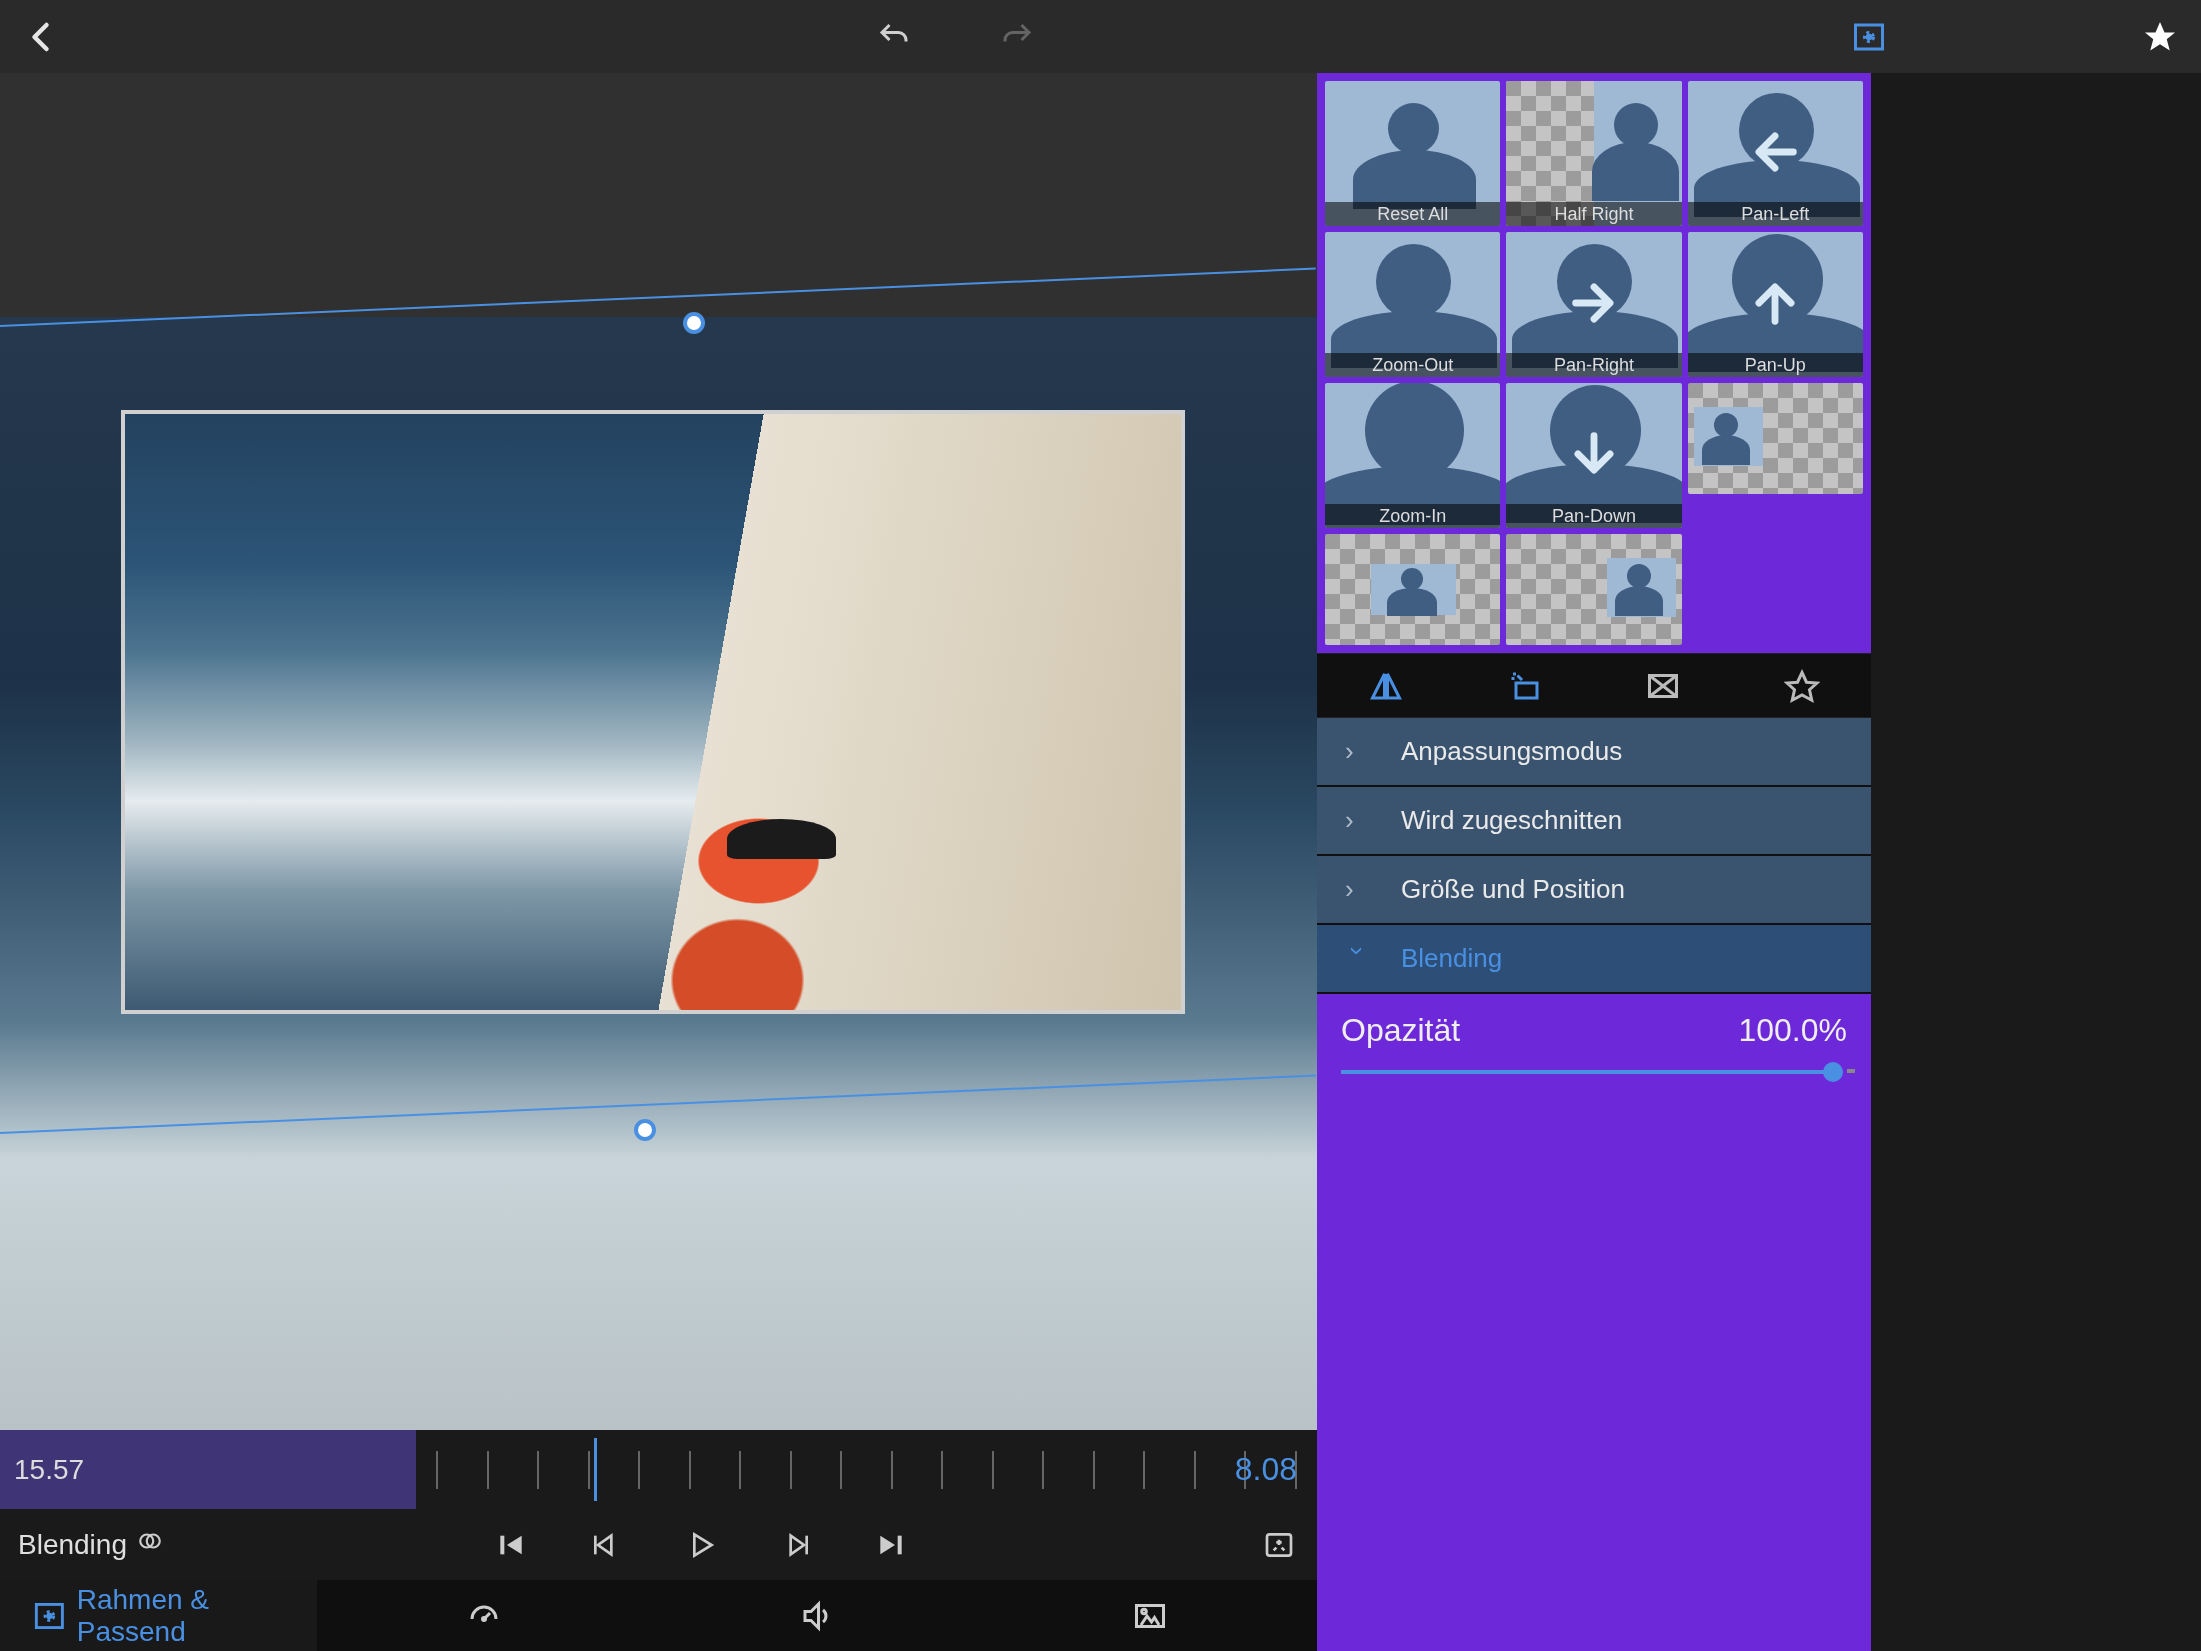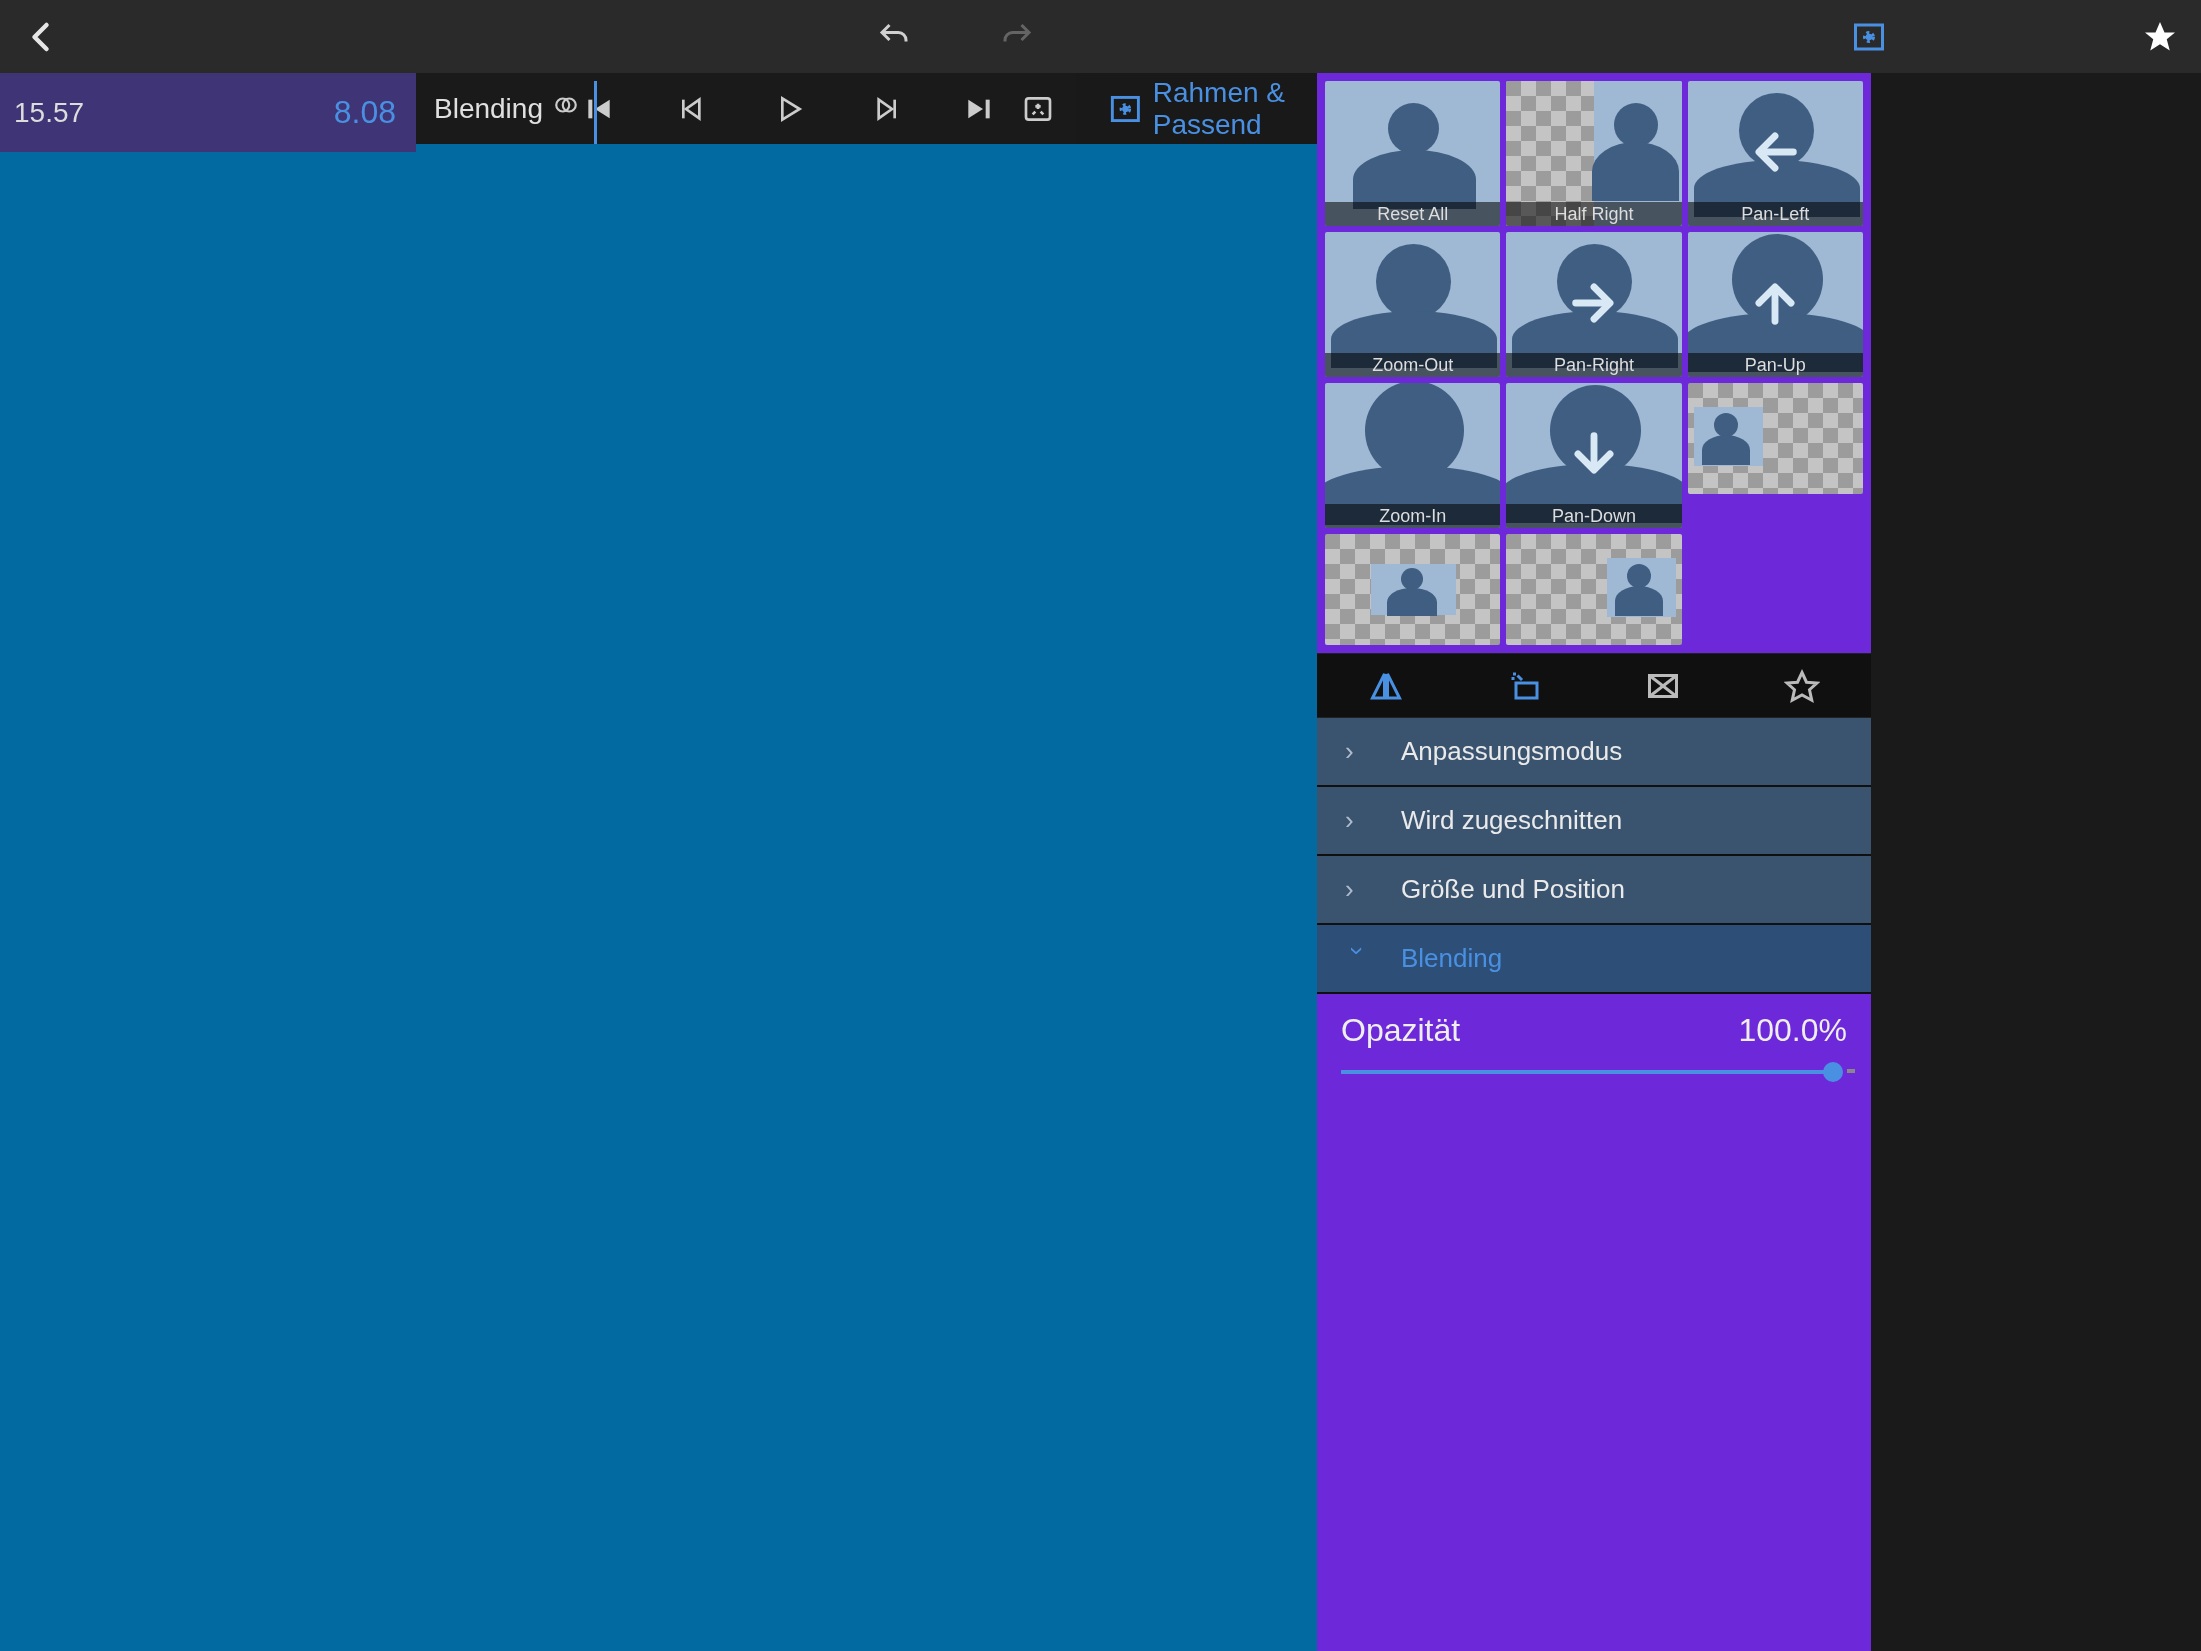--- a/index.html
+++ b/index.html
@@ -12,21 +12,21 @@
 .tb-center { flex:1; display:flex; justify-content:center; gap:79px; }
 .tb-right { display:flex; align-items:center; gap:69px; }
 .tb-icon { width:44px; height:44px; display:flex; align-items:center; justify-content:center; cursor:pointer; }
 .tb-icon svg { width:36px; height:36px; }
 .tb-icon.dim svg { opacity:0.35; }
 
 
 .mainrow { display:flex; flex:1; min-height:0; }
 
 
-.previewcol { width:1317px; display:flex; flex-direction:row; background:#0369a1; }
+.previewcol { width:1317px; display:flex; flex-direction:column; background:#4c1d95; }
 .preview-area { flex:1; position:relative; background:#1f1f1f; overflow:hidden; }
 .preview-bg { position:absolute; inset:0; background:
   linear-gradient(180deg,#303030 0%, #303030 18%, #25384d 18%, #1d3248 45%, #2b4a63 55%, #5a7a90 70%, #c8d4d9 80%, #b8c2c7 100%); }
 .skew-line { position:absolute; left:0; right:0; height:2px; background:#4a90e2; }
 .skew-top { top:252px; transform:rotate(-2.5deg); transform-origin:left; }
 .skew-bot { top:1059px; transform:rotate(-2.5deg); transform-origin:left; }
 .handle { position:absolute; width:22px; height:22px; border-radius:50%; background:#fff; border:4px solid #4a90e2; }
 .handle-top { top:239px; left:683px; }
 .handle-bot { top:1046px; left:634px; }
 

